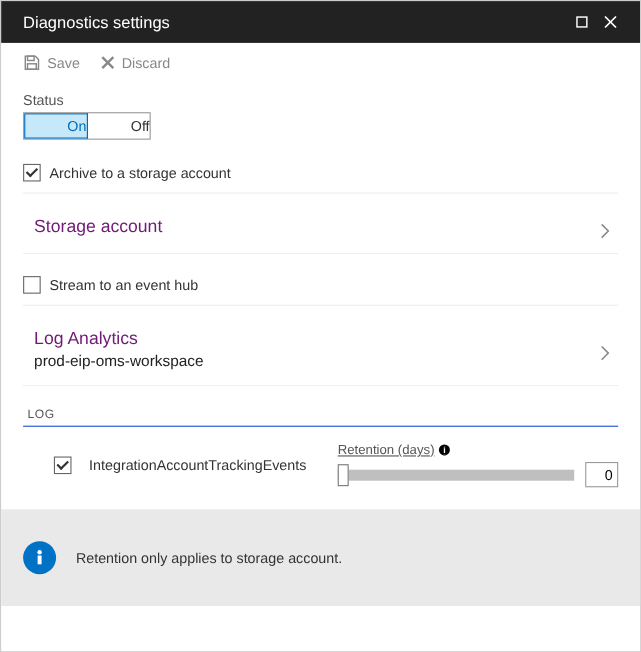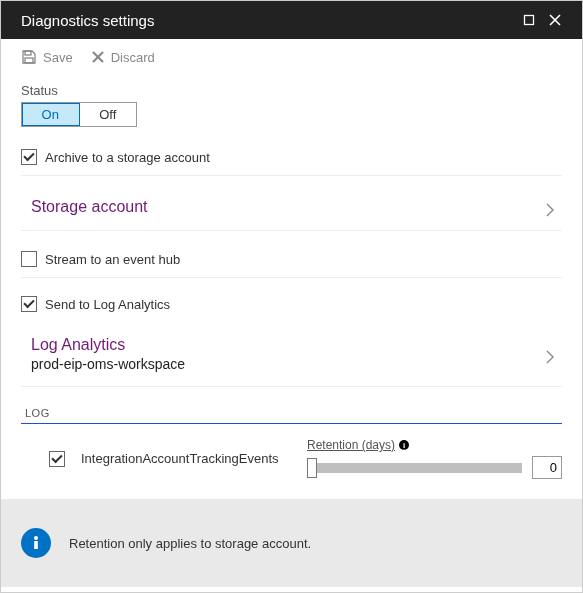--- a/index.html
+++ b/index.html
@@ -41,21 +41,21 @@
     .content { padding: 8px 20px 0 20px; }
     .label { font-size: 13px; color: #555; margin-bottom: 4px; }
     .toggle-group {
       display: flex;
       border: 1px solid #999;
       width: 116px;
       margin-bottom: 18px;
     }
     .toggle-opt {
       flex: 1;
-      text-align: center;
+      text-align: right;
       padding: 4px 0;
       font-size: 13px;
       cursor: pointer;
     }
     .toggle-opt.selected {
       background: #c6e9f9;
       color: #006cbe;
       border-right: 1px solid #006cbe;
       outline: 1px solid #006cbe;
       outline-offset: -1px;
@@ -224,24 +224,20 @@
           <polyline points="5,2 11,8 5,14"></polyline>
         </svg>
     </span>
   </div>
 
   <div class="checkbox-row">
     <div class="checkbox"></div>
     <span>Stream to an event hub</span>
   </div>
 
-  <div class="checkbox-row checkbox-nodivider" style="margin-top:6px;">
-    <div class="checkbox checked"></div>
-    <span>Send to Log Analytics</span>
-  </div>
 
   <div class="detail-block">
     <div class="detail-label">Log Analytics</div>
     <div class="detail-value">prod-eip-oms-workspace</div>
     <span class="chevron">
       <svg viewBox="0 0 16 16" width="16" height="16" stroke="#888" fill="none" stroke-width="1.4">
           <polyline points="5,2 11,8 5,14"></polyline>
         </svg>
     </span>
   </div>

